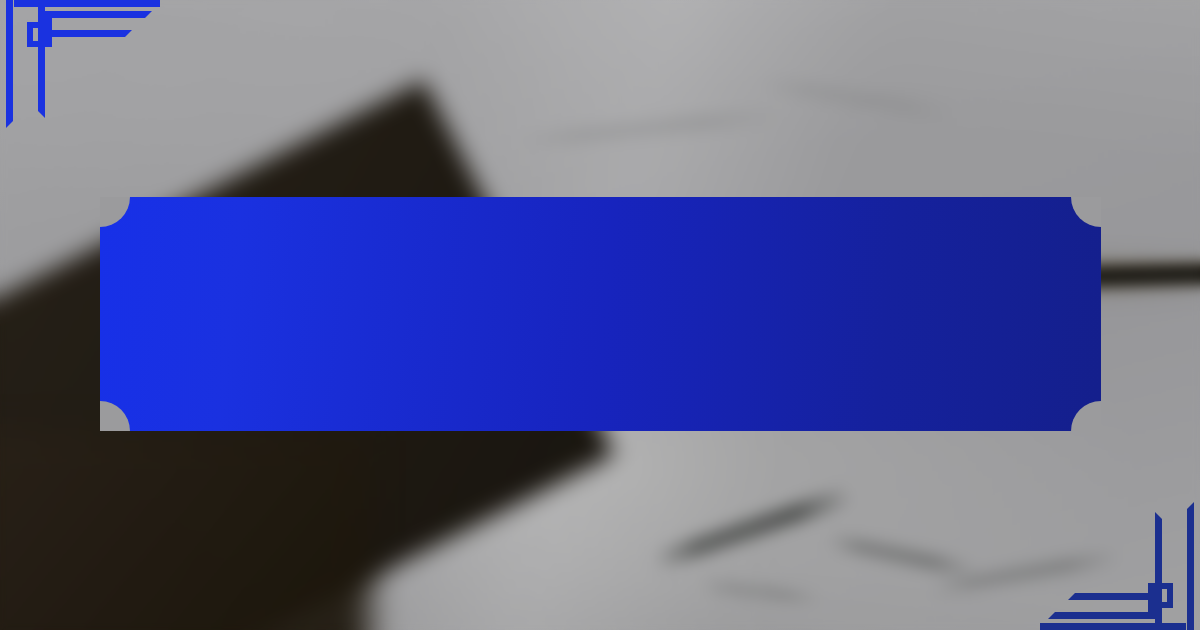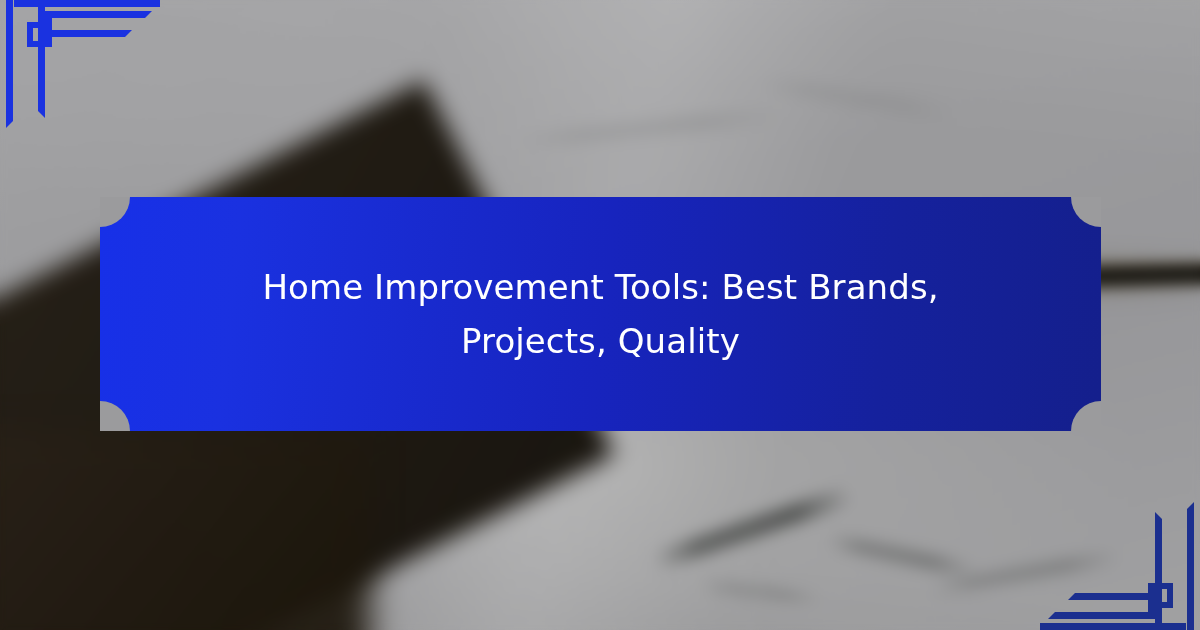--- a/index.html
+++ b/index.html
@@ -235,16 +235,15 @@
   </div>
 
   <div class="banner">
     <div class="banner-fill"></div>
 
     <div class="notch-sq sq-tl"></div>
     <div class="notch-sq sq-tr"></div>
     <div class="notch-sq sq-bl"></div>
     <div class="notch-sq sq-br"></div>
 
-    <h1 class="banner-title">Home Improvement Tools: Best Brands, Projects, Quality</h1>
   </div>
 
 </div>
 
 </body></html>

